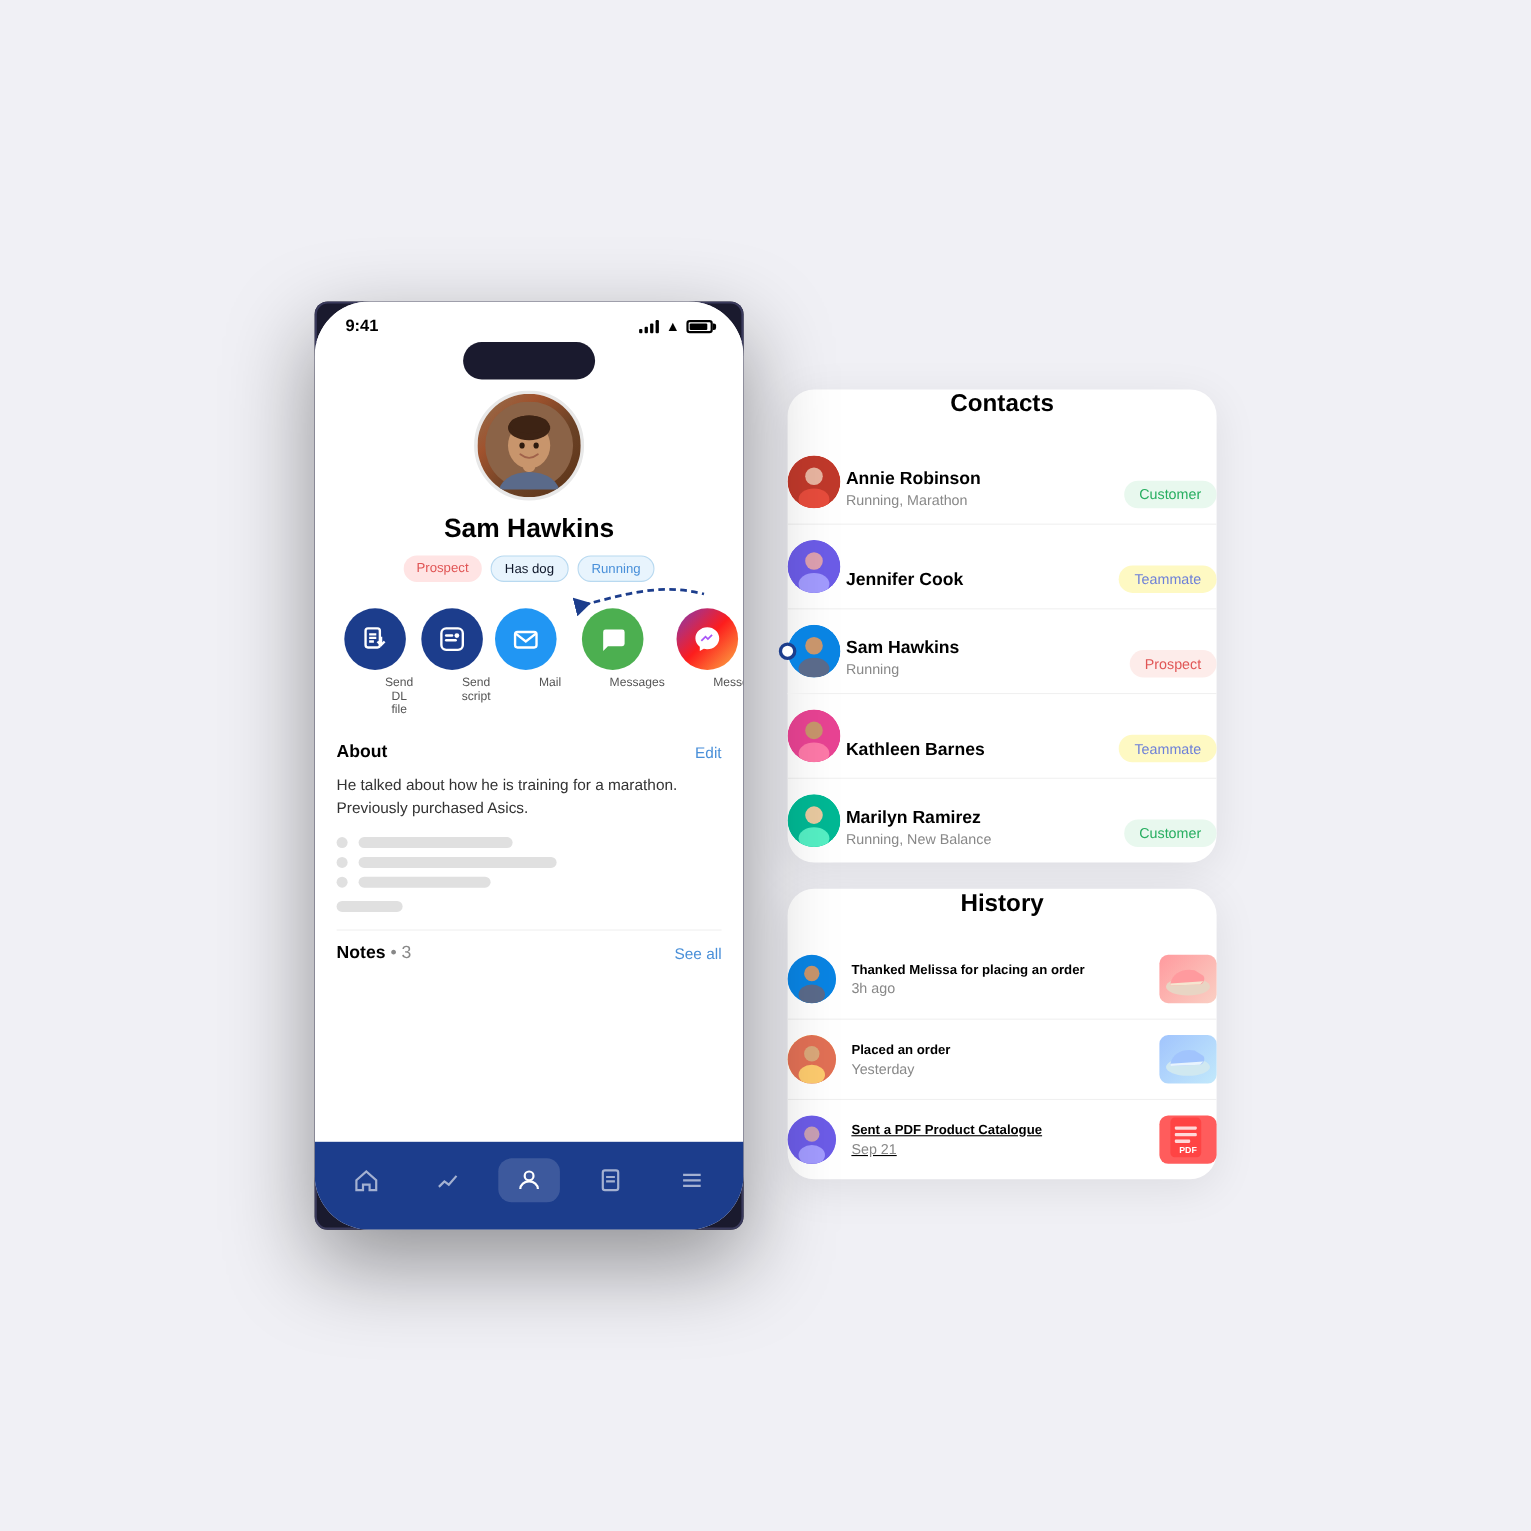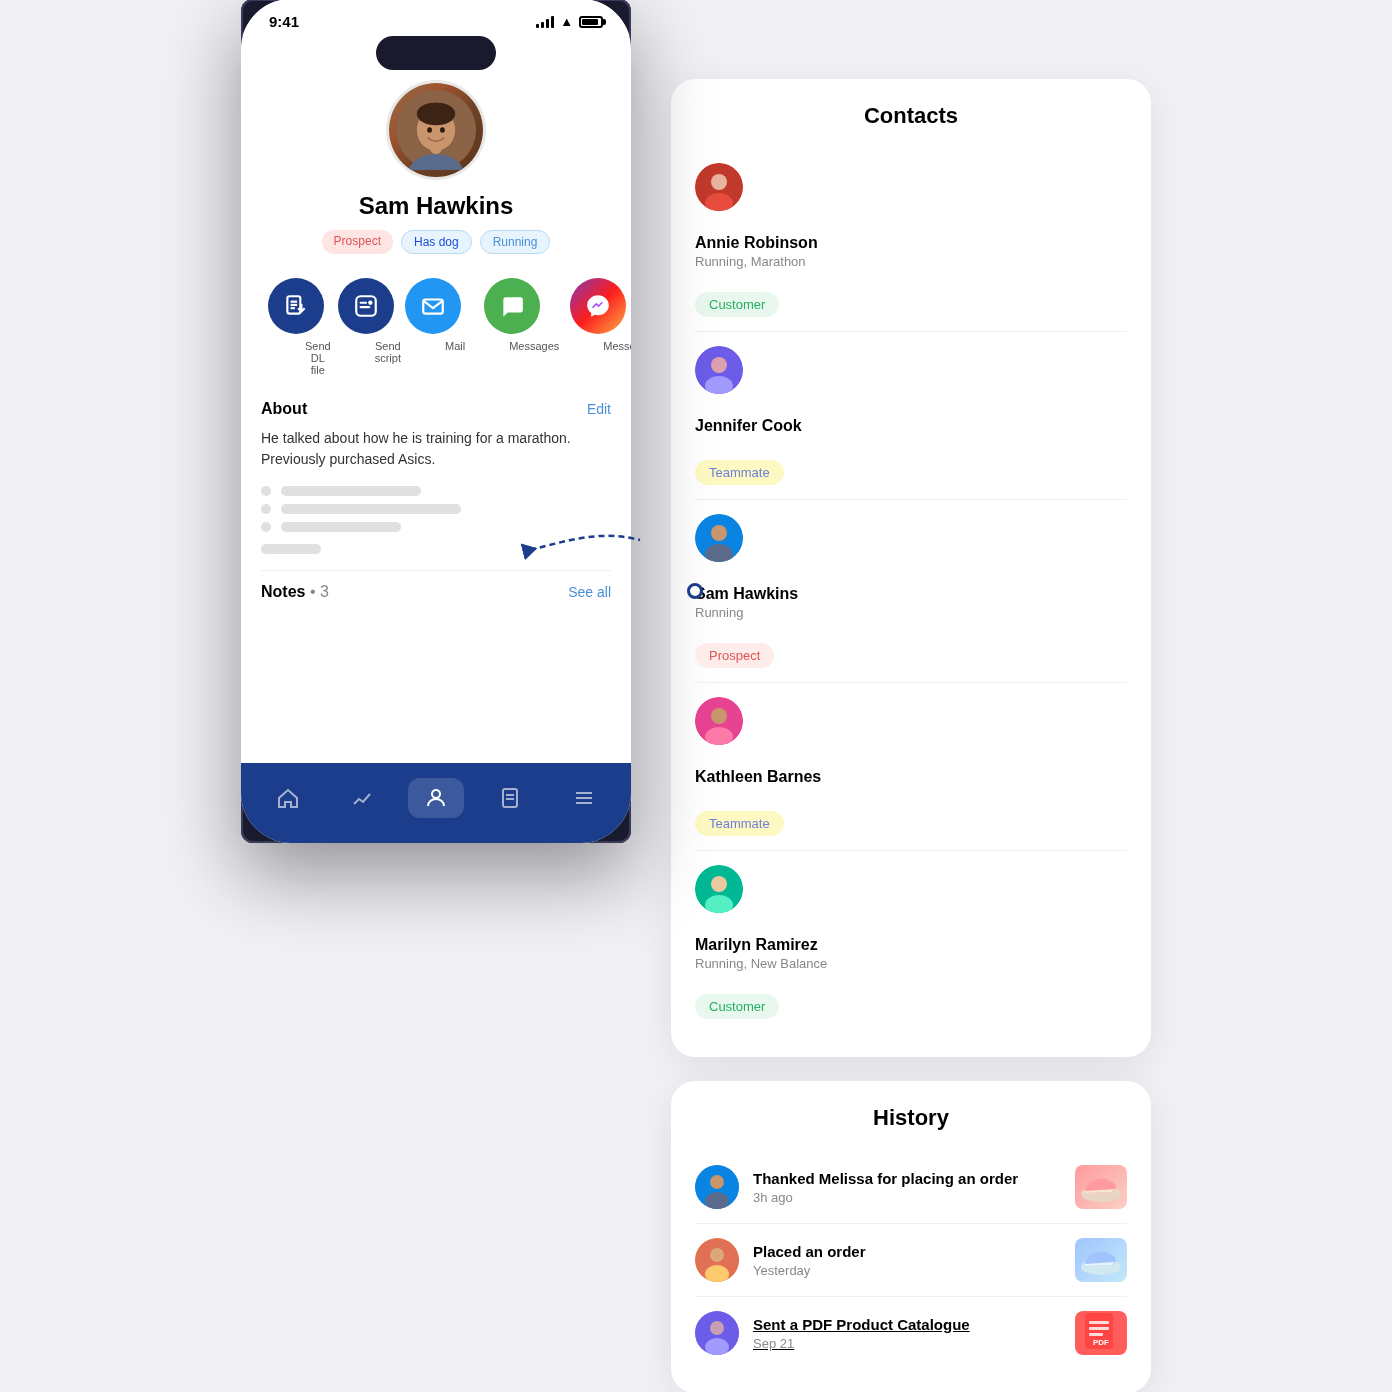--- a/index.html
+++ b/index.html
@@ -161,21 +161,21 @@
       margin-bottom: 24px;
       flex-wrap: wrap;
     }
     .tag {
       padding: 4px 12px;
       border-radius: 20px;
       font-size: 12px;
       font-weight: 500;
     }
     .tag-prospect { background: #FFE4E4; color: #E05555; }
-    .tag-hasdog { background: #E8F4FD; color: #1d4ed8; border: 1px solid #B8D9F0; }
+    .tag-hasdog { background: #E8F4FD; color: #0f172a; border: 1px solid #B8D9F0; }
     .tag-running { background: #E8F4FD; color: #4A90D9; border: 1px solid #B8D9F0; }
 
     
     .action-bar {
       display: flex;
       justify-content: space-around;
       margin-bottom: 24px;
     }
     .action-item {
       display: flex;
@@ -307,41 +307,39 @@
     .right-panels {
       display: flex;
       flex-direction: column;
       gap: 24px;
       margin-top: 80px;
     }
 
     .panel {
       background: #fff;
       border-radius: 24px;
-      padding: 24px;
-      width: 480px;
+      width: 390px;
       box-shadow: 0 8px 40px rgba(0,0,0,0.08);
     }
 
     .panel-title {
       font-size: 22px;
       font-weight: 700;
       text-align: center;
       color: #000;
       margin-bottom: 20px;
     }
 
     
     .contact-item {
       display: flex;
-      align-items: flex-start;
+      align-items: flex-end;
       padding: 14px 0;
       border-bottom: 1px solid #f0f0f0;
-      gap: 23px;
-      flex-direction: column;
+      gap: 5px;
     }
     .contact-item:last-child { border-bottom: none; }
     .contact-avatar {
       width: 48px;
       height: 48px;
       border-radius: 50%;
       overflow: hidden;
       flex-shrink: 0;
     }
     .contact-avatar-img {
@@ -395,21 +393,21 @@
       border-radius: 50%;
       flex-shrink: 0;
       overflow: hidden;
     }
     .avatar-h1 { background: linear-gradient(135deg, #74b9ff, #0984e3); }
     .avatar-h2 { background: linear-gradient(135deg, #fdcb6e, #e17055); }
     .avatar-h3 { background: linear-gradient(135deg, #a29bfe, #6c5ce7); }
 
     .history-info { flex: 1; }
     .history-title {
-      font-size: 15px;
+      font-size: 12px;
       font-weight: 600;
       color: #000;
       margin-bottom: 3px;
     }
     .history-time {
       font-size: 13px;
       color: #888;
     }
     .history-thumb {
       width: 52px;

